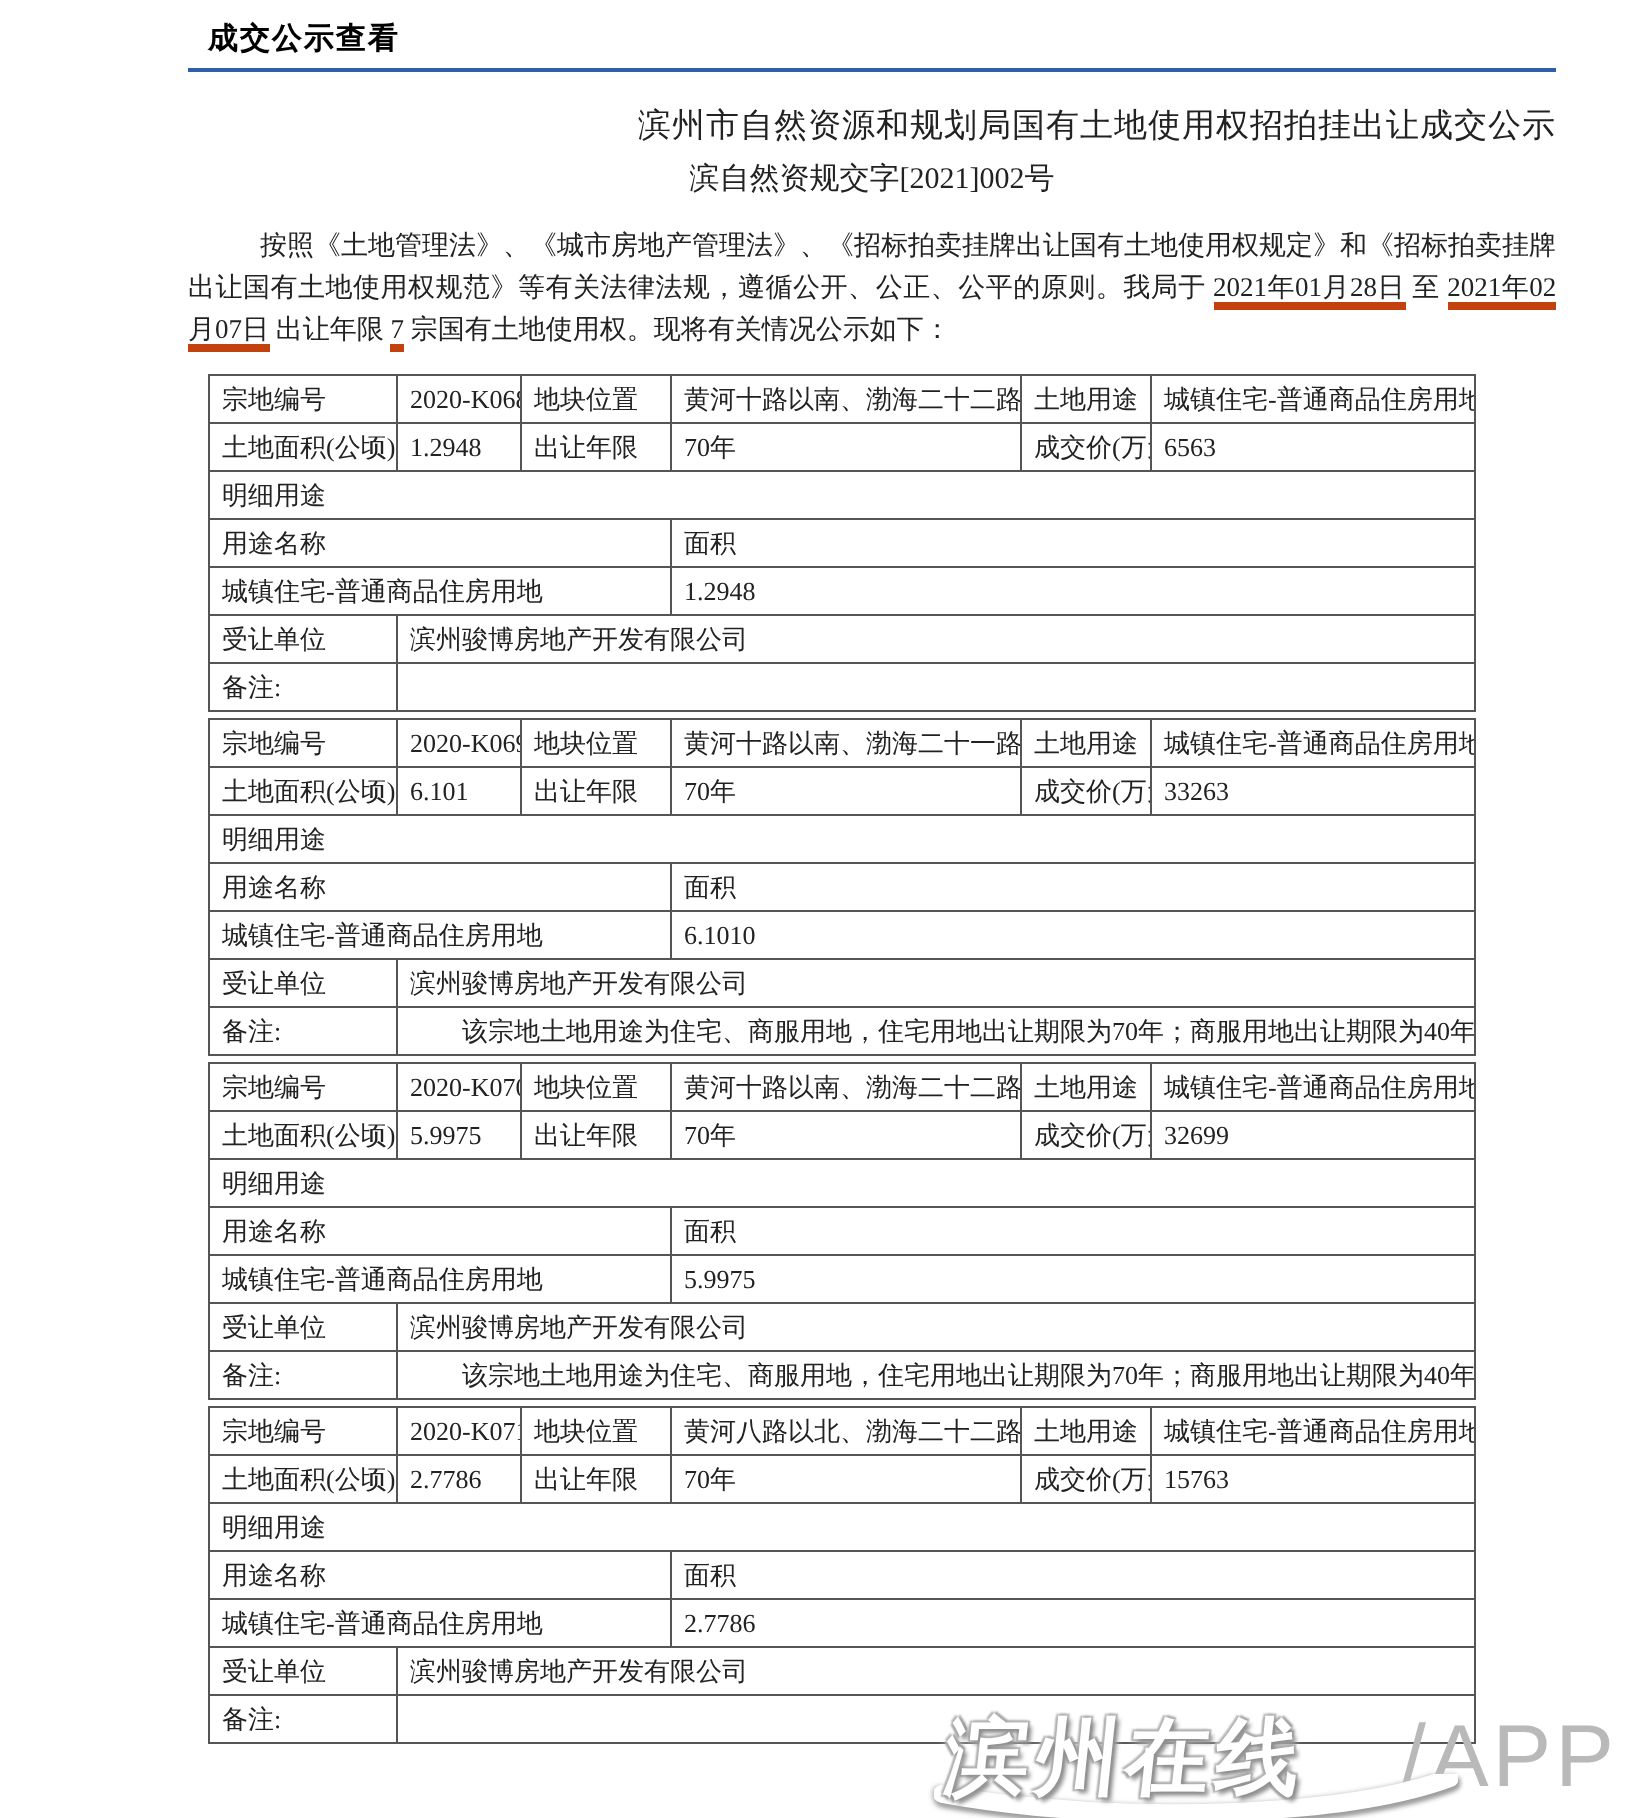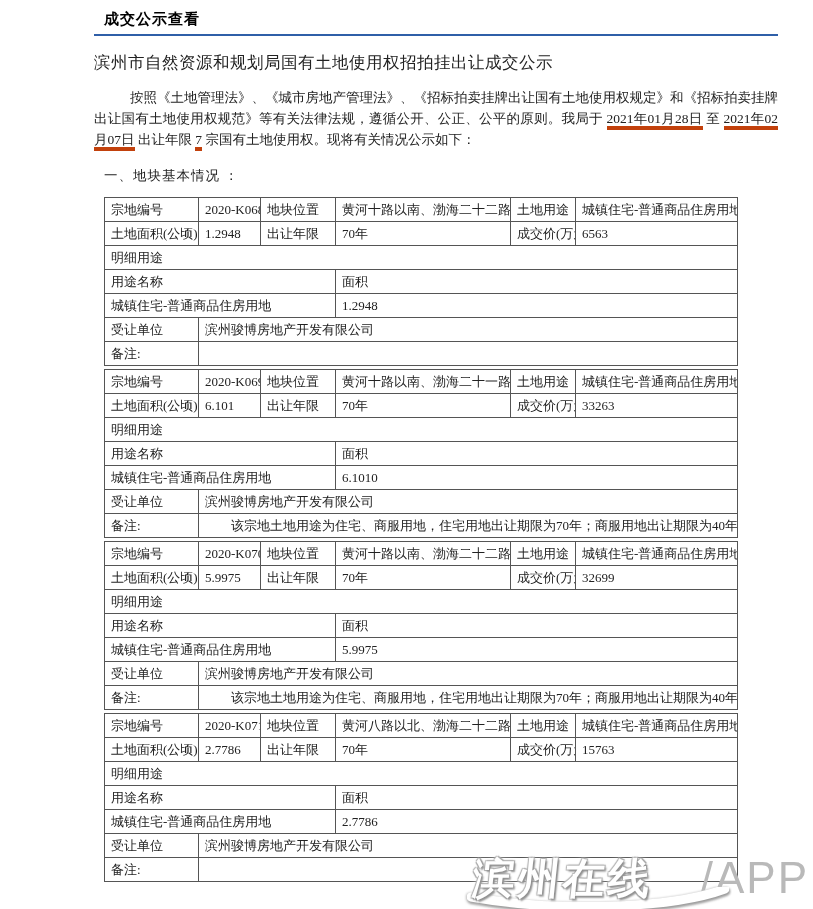--- a/index.html
+++ b/index.html
@@ -16,21 +16,21 @@
     font-family: "Liberation Sans", "DejaVu Sans", sans-serif;
     font-weight: bold;
     font-size: 15px;
     color: #000;
     letter-spacing: 1px;
   }
   .header-rule { height: 2px; background: #2f5fa8; margin-top: 5px; }
 
   .doc-title {
     margin-top: 16px;
-    text-align: left;
+    text-align: right;
     font-size: 16.5px;
     color: #222;
     letter-spacing: 0.5px;
   }
   .doc-number { margin-top: 6px; text-align: center; font-size: 15px; color: #222; }
 
   .intro {
     margin-top: 13px;
     font-size: 13.5px;
     line-height: 21px;
@@ -106,32 +106,32 @@
 </style>
 </head>
 <body>
 
 <div class="content">
 
   <div class="page-header">成交公示查看</div>
   <div class="header-rule"></div>
 
   <div class="doc-title">滨州市自然资源和规划局国有土地使用权招拍挂出让成交公示</div>
+  <div class="doc-number">滨自然资规交字[2021]002号</div>
 
   <p class="intro">
     <span>按照《土地管理法》、《城市房地产管理法》、《招标拍卖挂牌出让国有土地使用权规定》和《招标拍卖挂牌出让国有土地使用权规范》等有关法律法规，遵循公开、公正、公平的原则。我局于</span>
     <span class="u">2021年01月28日</span>
     <span>至</span>
     <span class="u">2021年02月07日</span>
     <span>出让年限</span>
     <span class="u">7</span>
     <span>宗国有土地使用权。现将有关情况公示如下：</span>
   </p>
 
-  <div class="section-heading">一、地块基本情况 ：</div>
 
   <table class="parcel">
     <colgroup>
         <col style="width:94px">
         <col style="width:62px">
         <col style="width:75px">
         <col style="width:175px">
         <col style="width:65px">
         <col style="width:162px">
       </colgroup>

